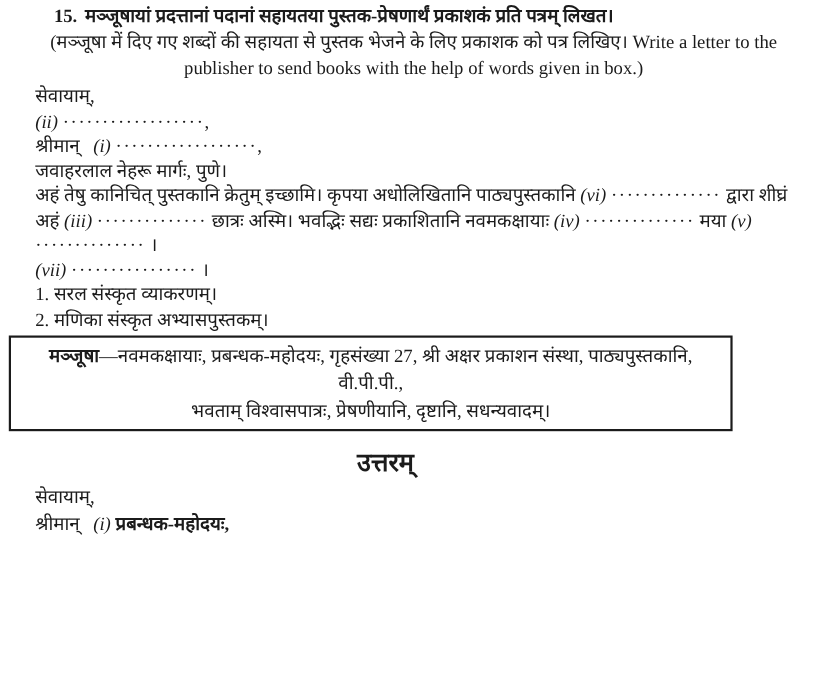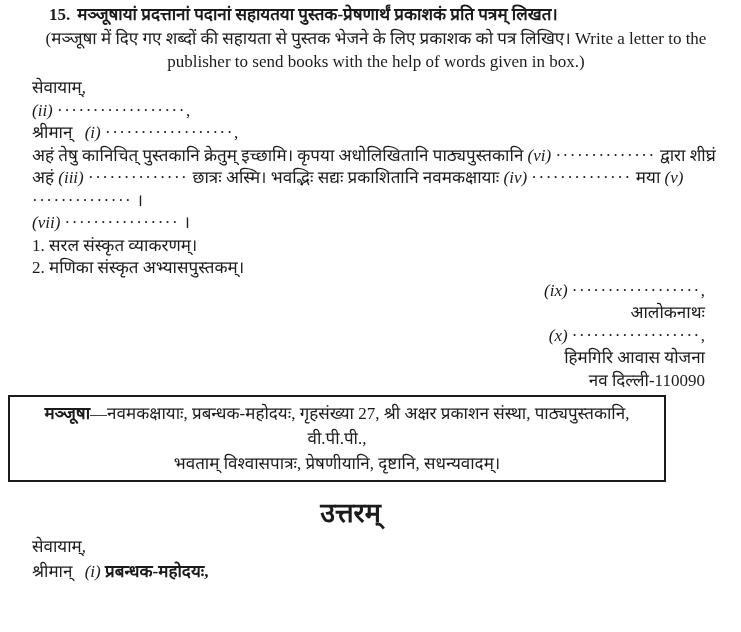--- a/index.html
+++ b/index.html
@@ -57,21 +57,21 @@
     width: 646px;
     padding: 4px 4px;
     text-align: center;
     line-height: 25px;
   }
   .bold { font-weight: bold; }
 
   .ans-heading {
     text-align: center;
     font-weight: bold;
-    font-size: 27px;
+    font-size: 23px;
     margin: 11px 40px 5px 0;
   }
   .answer {
     margin-left: 24px;
     line-height: 24.5px;
   }
 </style>
 </head>
 <body>
 
@@ -87,20 +87,21 @@
     <div>सेवायाम्,</div>
     <div>
       <span class="rn">(ii)</span>
       <span class="dots">··················</span><span>,</span>
     </div>
     <div>
       <span>श्रीमान्</span><span class="gap"></span>
       <span class="rn">(i)</span>
       <span class="dots">··················</span><span>,</span>
     </div>
+    <div>जवाहरलाल नेहरू मार्गः, पुणे।</div>
     <div>
       <span>अहं तेषु कानिचित् पुस्तकानि क्रेतुम् इच्छामि। कृपया अधोलिखितानि पाठ्यपुस्तकानि</span>
       <span class="rn">(vi)</span>
       <span class="dots">··············</span>
       <span>द्वारा शीघ्रं</span>
     </div>
     <div>
       <span>अहं</span>
       <span class="rn">(iii)</span>
       <span class="dots">··············</span>
@@ -114,33 +115,20 @@
     </div>
     <div>
       <span class="rn">(vii)</span>
       <span class="dots">················</span>
       <span>।</span>
     </div>
     <div>1. सरल संस्कृत व्याकरणम्।</div>
     <div>2. मणिका संस्कृत अभ्यासपुस्तकम्।</div>
   </div>
 
-  <div class="right-block">
-    <div>
-      <span class="rn">(ix)</span>
-      <span class="dots">··················</span><span>,</span>
-    </div>
-    <div>आलोकनाथः</div>
-    <div>
-      <span class="rn">(x)</span>
-      <span class="dots">··················</span><span>,</span>
-    </div>
-    <div>हिमगिरि आवास योजना</div>
-    <div>नव दिल्ली-110090</div>
-  </div>
 
   <div class="m-box">
     <div><span class="bold">मञ्जूषा</span><span>—</span><span>नवमकक्षायाः, प्रबन्धक-महोदयः, गृहसंख्या 27, श्री अक्षर प्रकाशन संस्था, पाठ्यपुस्तकानि, वी.पी.पी.,</span></div>
     <div>भवताम् विश्वासपात्रः, प्रेषणीयानि, दृष्टानि, सधन्यवादम्।</div>
   </div>
 
   <div class="ans-heading">उत्तरम्</div>
 
   <div class="answer">
     <div>सेवायाम्,</div>

